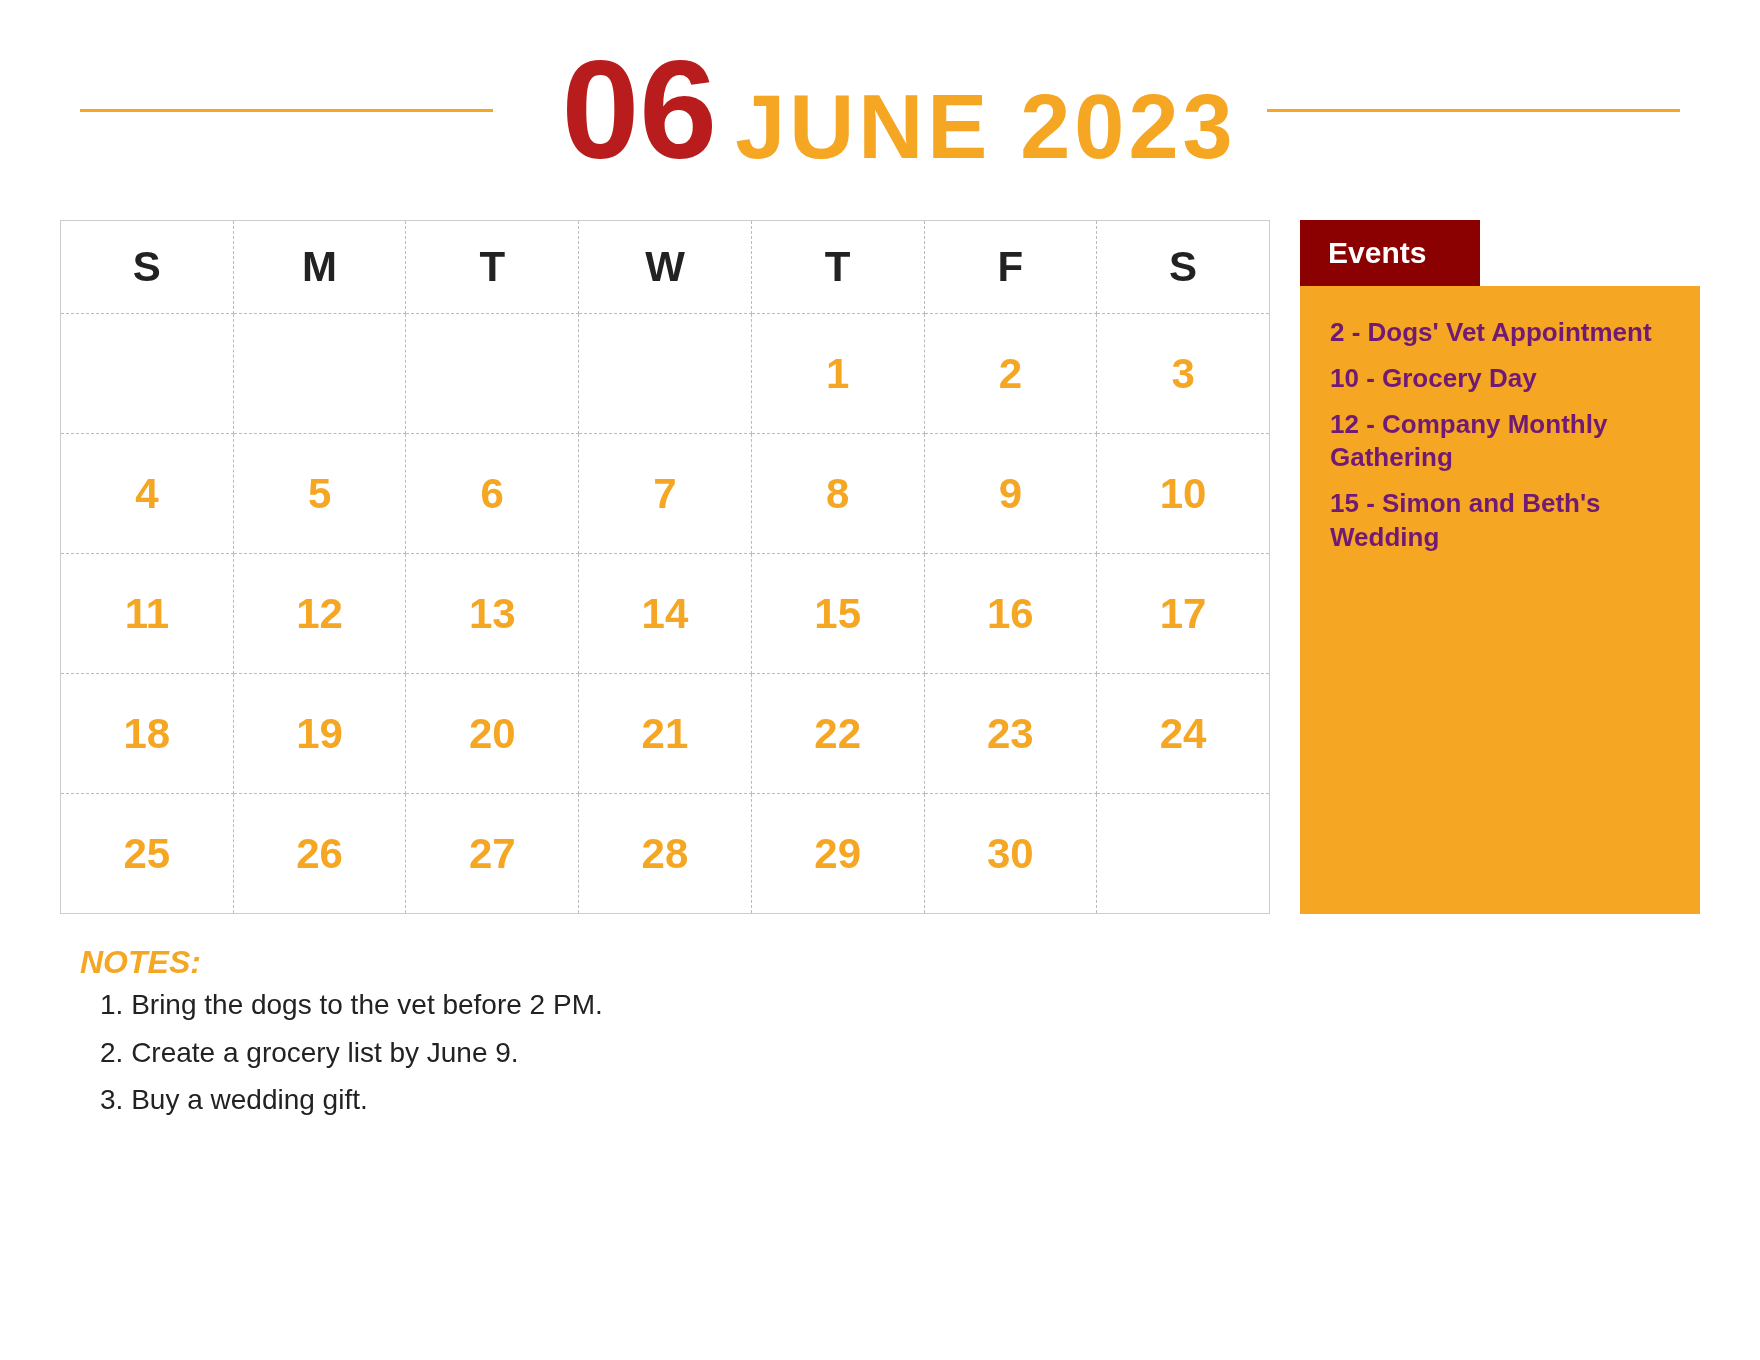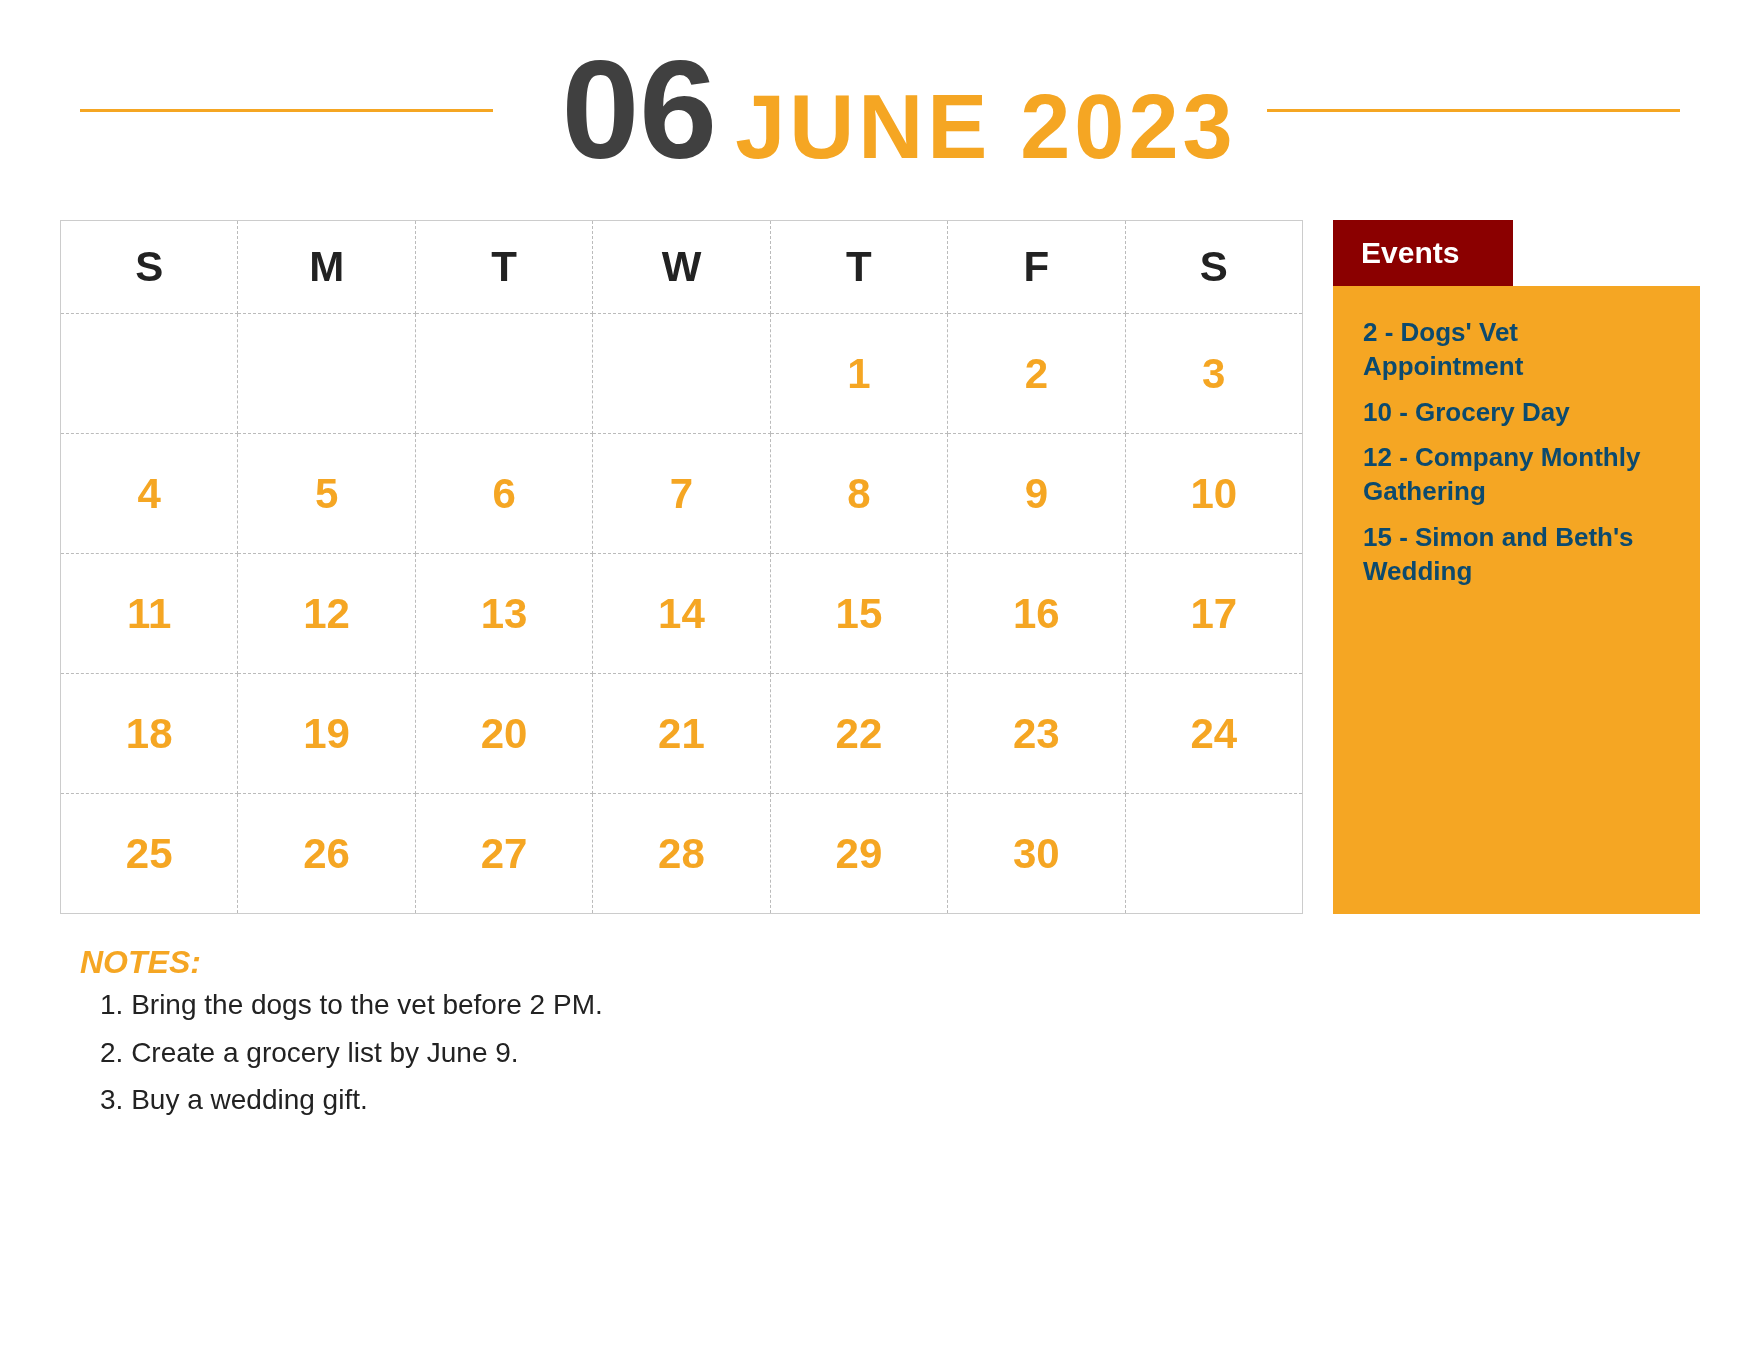--- a/index.html
+++ b/index.html
@@ -33,21 +33,21 @@
       margin-left: 30px;
     }
     .header-title {
       display: flex;
       align-items: baseline;
       gap: 18px;
     }
     .header-month-num {
       font-size: 140px;
       font-weight: 900;
-      color: #404040;
+      color: #b91c1c;
       line-height: 1;
       margin-left: 38px;
     }
     .header-month-text {
       font-size: 90px;
       font-weight: 700;
       color: #f5a623;
       letter-spacing: 4px;
       margin-top: 32px;
     }
@@ -91,21 +91,21 @@
       height: 120px;
       vertical-align: middle;
     }
 
     .calendar-table td.empty {
       background: #fff;
     }
 
     
     .events-panel {
-      width: 367px;
+      width: 400px;
       display: flex;
       flex-direction: column;
     }
 
     .events-header {
       background: #8b0000;
       color: #fff;
       font-size: 30px;
       font-weight: 700;
       padding: 16px 28px;
@@ -120,21 +120,21 @@
       padding: 30px 30px 30px 30px;
       display: flex;
       flex-direction: column;
       gap: 12px;
       margin-top: 0;
     }
 
     .event-item {
       font-size: 26px;
       font-weight: 700;
-      color: #0c4a6e;
+      color: #701a75;
       line-height: 1.3;
     }
 
     
     .notes-section {
       padding: 30px 80px 20px 80px;
     }
     .notes-title {
       font-size: 32px;
       font-style: italic;

